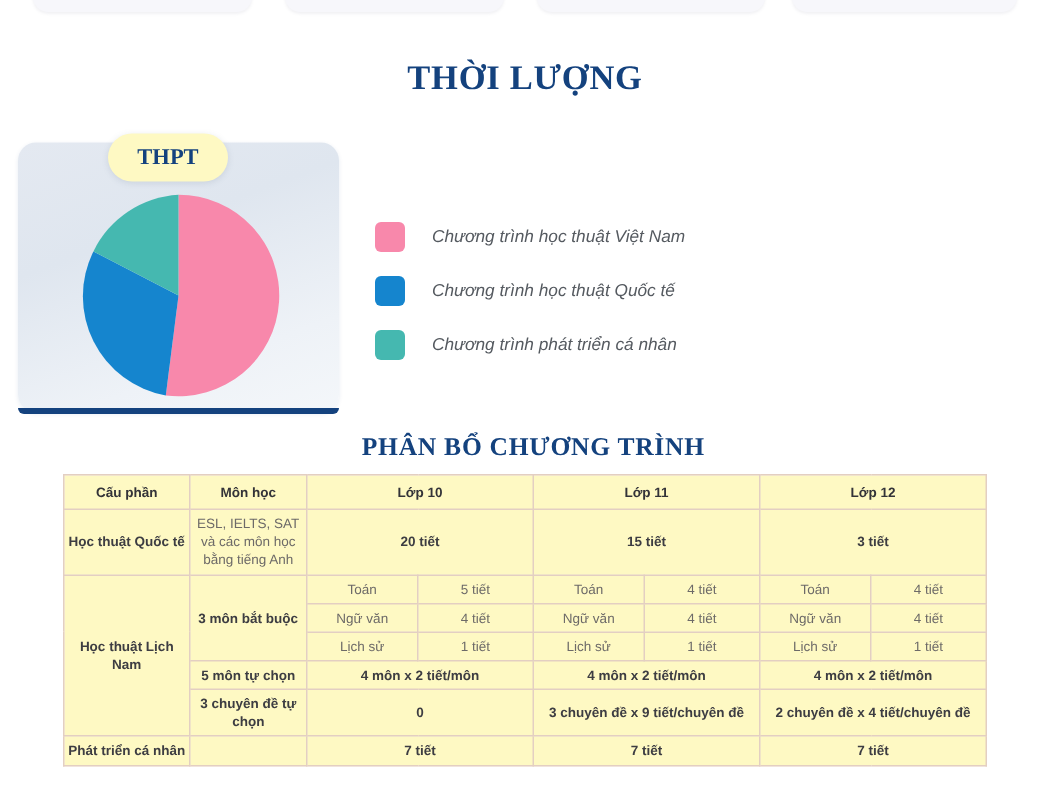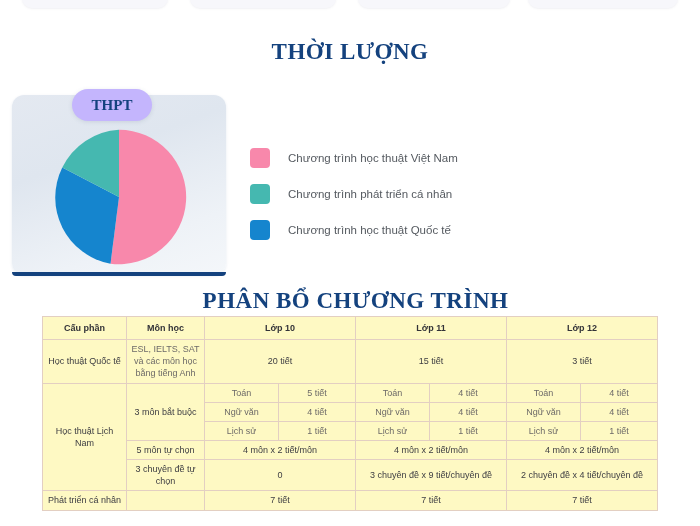--- a/index.html
+++ b/index.html
@@ -26,59 +26,59 @@
 
   
   .title {
     position:absolute; width:700px; text-align:center;
     color:#14427e;
     font-family:"Liberation Serif", serif;
     font-weight:700;
     letter-spacing:0.5px;
   }
   #title-thoiluong { top:39px; font-size:23px; }
-  #title-phanbo    { top:288px; font-size:23px;padding-left:11px; }
+  #title-phanbo    { top:288px; font-size:17px;padding-left:11px; }
 
   
   .chart-card {
     position:absolute; left:12px; top:95px; width:214px; height:180px;
     border-radius:12px;
     background: linear-gradient(160deg, #e4e9f1 0%, #dfe6ef 35%, #eef2f7 75%, #f4f7fa 100%);
     box-shadow: 0 1px 3px rgba(20,66,126,0.10);
     overflow:visible;
   }
   .chart-card-accent {
     position:absolute; left:12px; top:272px; width:214px; height:4px;
     background:#14427e; border-radius:0 0 10px 10px;
   }
   .thpt-pill {
     position:absolute; left:72px; top:89px;
     width:80px; height:32px;
-    background:#c4b5fd;
+    background:#fef9c3;
     border-radius:16px;
     display:flex; align-items:center; justify-content:center;
     color:#14427e;
     font-family:"Liberation Serif", serif;
     font-weight:700; font-size:15px;
     box-shadow: 0 1px 4px rgba(100,115,140,0.18);
     z-index:4;
   }
   .pie-wrap { position:absolute; left:49px; top:127px; width:140px; height:140px; z-index:2; }
   .pie-label {
     position:absolute; color:#ffffff; font-weight:bold;
     text-shadow:0 1px 1px rgba(0,0,0,0.12);
     white-space:nowrap;
   }
   #pie-label-0 { left:122px; top:189px; font-size:12px; }
   #pie-label-1 { left:56px;  top:196px; font-size:12px; }
   #pie-label-2 { left:84px;  top:155px; font-size:11px; }
 
   
   .legend { position:absolute; left:250px; top:140px; width:260px; }
-  .legend-row { display:flex; align-items:center; height:36px; margin-bottom:0px; }
+  .legend-row { display:flex; align-items:center; height:36px; margin-bottom:0px;font-style:italic; }
   .legend-row + .legend-row { margin-top:0px; }
   .legend-swatch { width:20px; height:20px; border-radius:4px; flex:0 0 auto; }
   .legend-text { margin-left:18px; font-size:11.5px; color:#555a60; }
 
   
   .tbl {
     position:absolute; left:42px; top:316px;
     width:616px;
     border-collapse:collapse;
     font-size:9px;
@@ -87,21 +87,21 @@
   }
   .tbl td, .tbl th {
     border:1px solid #e3cfc2;
     background:#fef9c3;
     text-align:center;
     vertical-align:middle;
     padding:3px 2px;
     line-height:1.35;
   }
   .tbl th { font-weight:bold; font-size:9px; color:#333338; padding:5px 2px; }
-  .b { font-weight:normal;margin-left:20px; }
+  .b { font-weight:bold;margin-left:20px; }
   .light { color:#6d6a68; font-weight:normal; }
   .c1 { width:84px; }
   .c2 { width:78px; }
   .cg { width:151px;margin-top:48px; }
   .sub-name { width:74px; }
   .sub-val  { width:77px;margin-left:44px; }
 </style>
 </head>
 <body>
 
@@ -135,26 +135,26 @@
   <div class="pie-label" id="pie-label-0">40%-64%</div>
   <div class="pie-label" id="pie-label-1">40%-20%</div>
   <div class="pie-label" id="pie-label-2">16%</div>
 
   <div class="legend">
     <div class="legend-row">
       <span class="legend-swatch" style="background:#f888ab"></span>
       <span class="legend-text">Chương trình học thuật Việt Nam</span>
     </div>
     <div class="legend-row">
+      <span class="legend-swatch" style="background:#1585ce"></span>
+      <span class="legend-text">Chương trình học thuật Quốc tế</span>
+    </div>
+    <div class="legend-row">
       <span class="legend-swatch" style="background:#45b8b0"></span>
       <span class="legend-text">Chương trình phát triển cá nhân</span>
-    </div>
-    <div class="legend-row">
-      <span class="legend-swatch" style="background:#1585ce"></span>
-      <span class="legend-text">Chương trình học thuật Quốc tế</span>
     </div>
   </div>
 
   <div class="title" id="title-phanbo">PHÂN BỔ CHƯƠNG TRÌNH</div>
 
   <table class="tbl">
     <thead>
       <tr>
         <th class="c1">Cấu phần</th>
         <th class="c2">Môn học</th>

